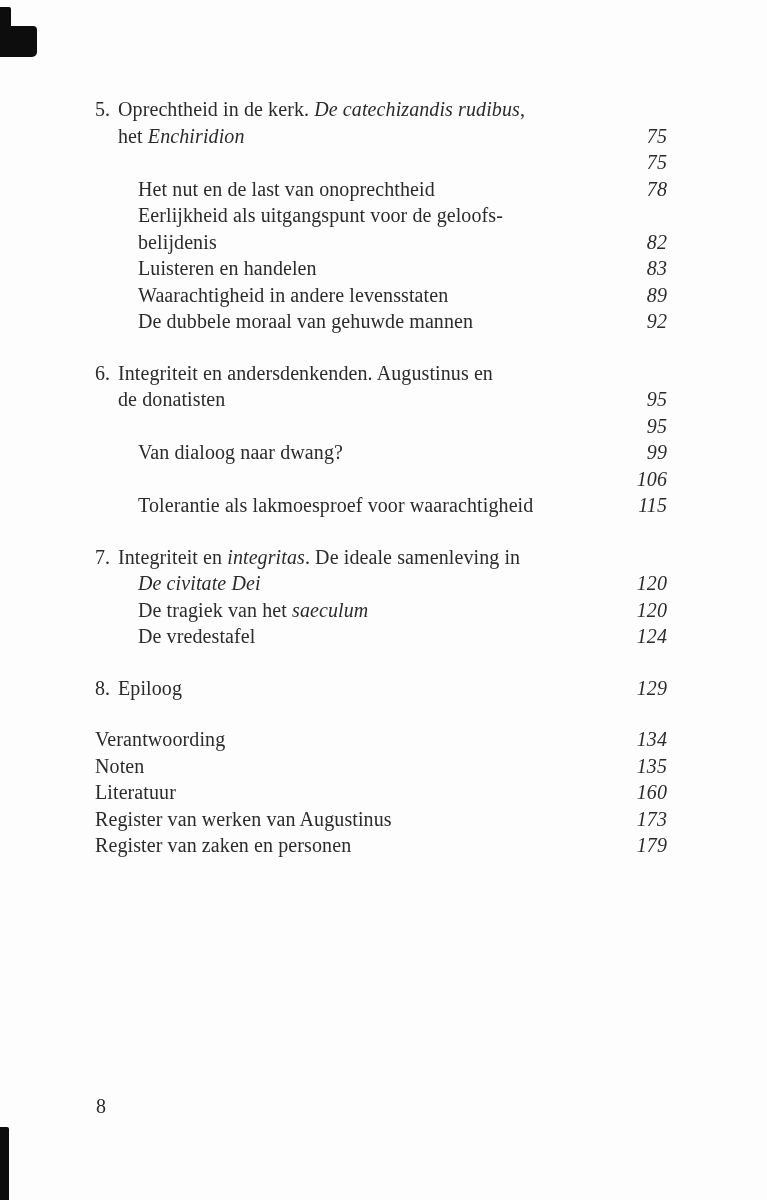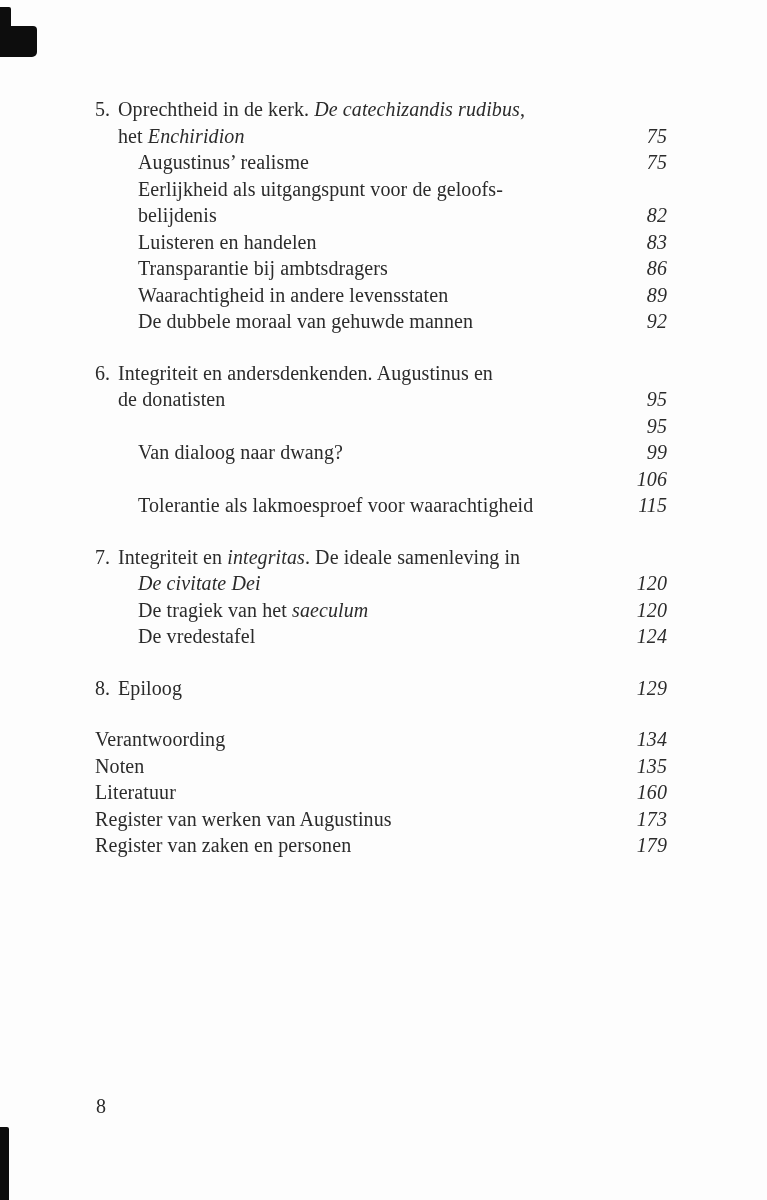--- a/index.html
+++ b/index.html
@@ -80,38 +80,37 @@
         <div class="row section">
           <span class="num">5.</span>
           <span class="label"><span>Oprechtheid in de kerk. </span><em>De catechizandis rudibus</em><span>,</span></span>
           <span class="pagenum"></span>
         </div>
         <div class="row title-cont">
           <span class="label"><span>het </span><em>Enchiridion</em></span>
           <span class="pagenum">75</span>
         </div>
         <div class="row sub">
-          <span class="label"><span>Augustinus’ realisme</span></span>
           <span class="pagenum">75</span>
+        </div>
+        <div class="row sub">
+          <span class="label"><span>Het nut en de last van onoprechtheid</span></span>
+          <span class="pagenum">78</span>
         </div>
         <div class="row sub">
           <span class="label"><span>Eerlijkheid als uitgangspunt voor de geloofs-</span></span>
           <span class="pagenum"></span>
         </div>
         <div class="row sub">
           <span class="label"><span>belijdenis</span></span>
           <span class="pagenum">82</span>
         </div>
         <div class="row sub">
           <span class="label"><span>Luisteren en handelen</span></span>
           <span class="pagenum">83</span>
-        </div>
-        <div class="row sub">
-          <span class="label"><span>Transparantie bij ambtsdragers</span></span>
-          <span class="pagenum">86</span>
         </div>
         <div class="row sub">
           <span class="label"><span>Waarachtigheid in andere levensstaten</span></span>
           <span class="pagenum">89</span>
         </div>
         <div class="row sub">
           <span class="label"><span>De dubbele moraal van gehuwde mannen</span></span>
           <span class="pagenum">92</span>
         </div>
         <div class="gap"></div>

